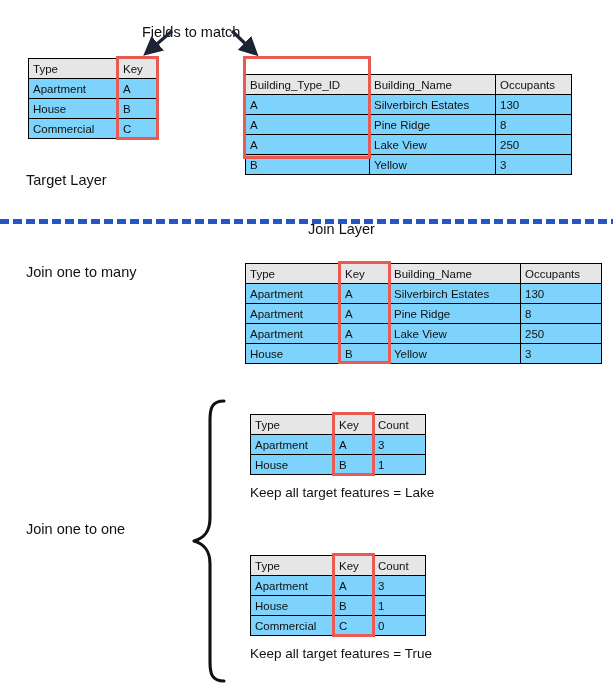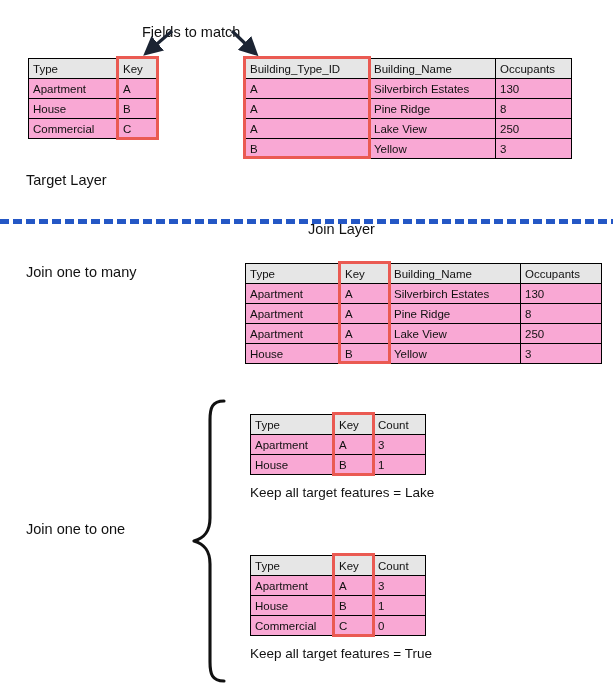--- a/index.html
+++ b/index.html
@@ -27,21 +27,21 @@
   .t-layer     { font-size: 14.5px; }
   .t-joinlabel { font-size: 14.5px; }
   .t-keep      { font-size: 13.5px; }
   .b           { font-weight: normal; }
 
   
   .tbl {
     position: absolute;
     border-collapse: collapse;
     font-size: 11.5px;
-    background: #f9a8d4;
+    background: #7dd3fc;
     table-layout: fixed;
   }
   .tbl td, .tbl th {
     border: 1px solid #000000;
     padding: 0 4px;
     height: 19px;
     text-align: left;
     font-weight: normal;
     color: #111111;
     overflow: hidden;
@@ -123,21 +123,21 @@
       <td>B</td>
     </tr>
     <tr>
       <td>Commercial</td>
       <td>C</td>
     </tr>
   </tbody>
 </table>
 <div class="keybox" style="left:116px; top:56px; width:43px; height:84px;"></div>
 
-<table class="tbl" style="left:245px; top:58px; width:326px;">
+<table class="tbl" style="left:245px; top:74px; width:326px;">
   <colgroup>
       <col style="width:124px">
       <col style="width:126px">
       <col style="width:76px">
     </colgroup>
   <thead>
     <tr>
       <th>Building_Type_ID</th>
       <th>Building_Name</th>
       <th>Occupants</th>

